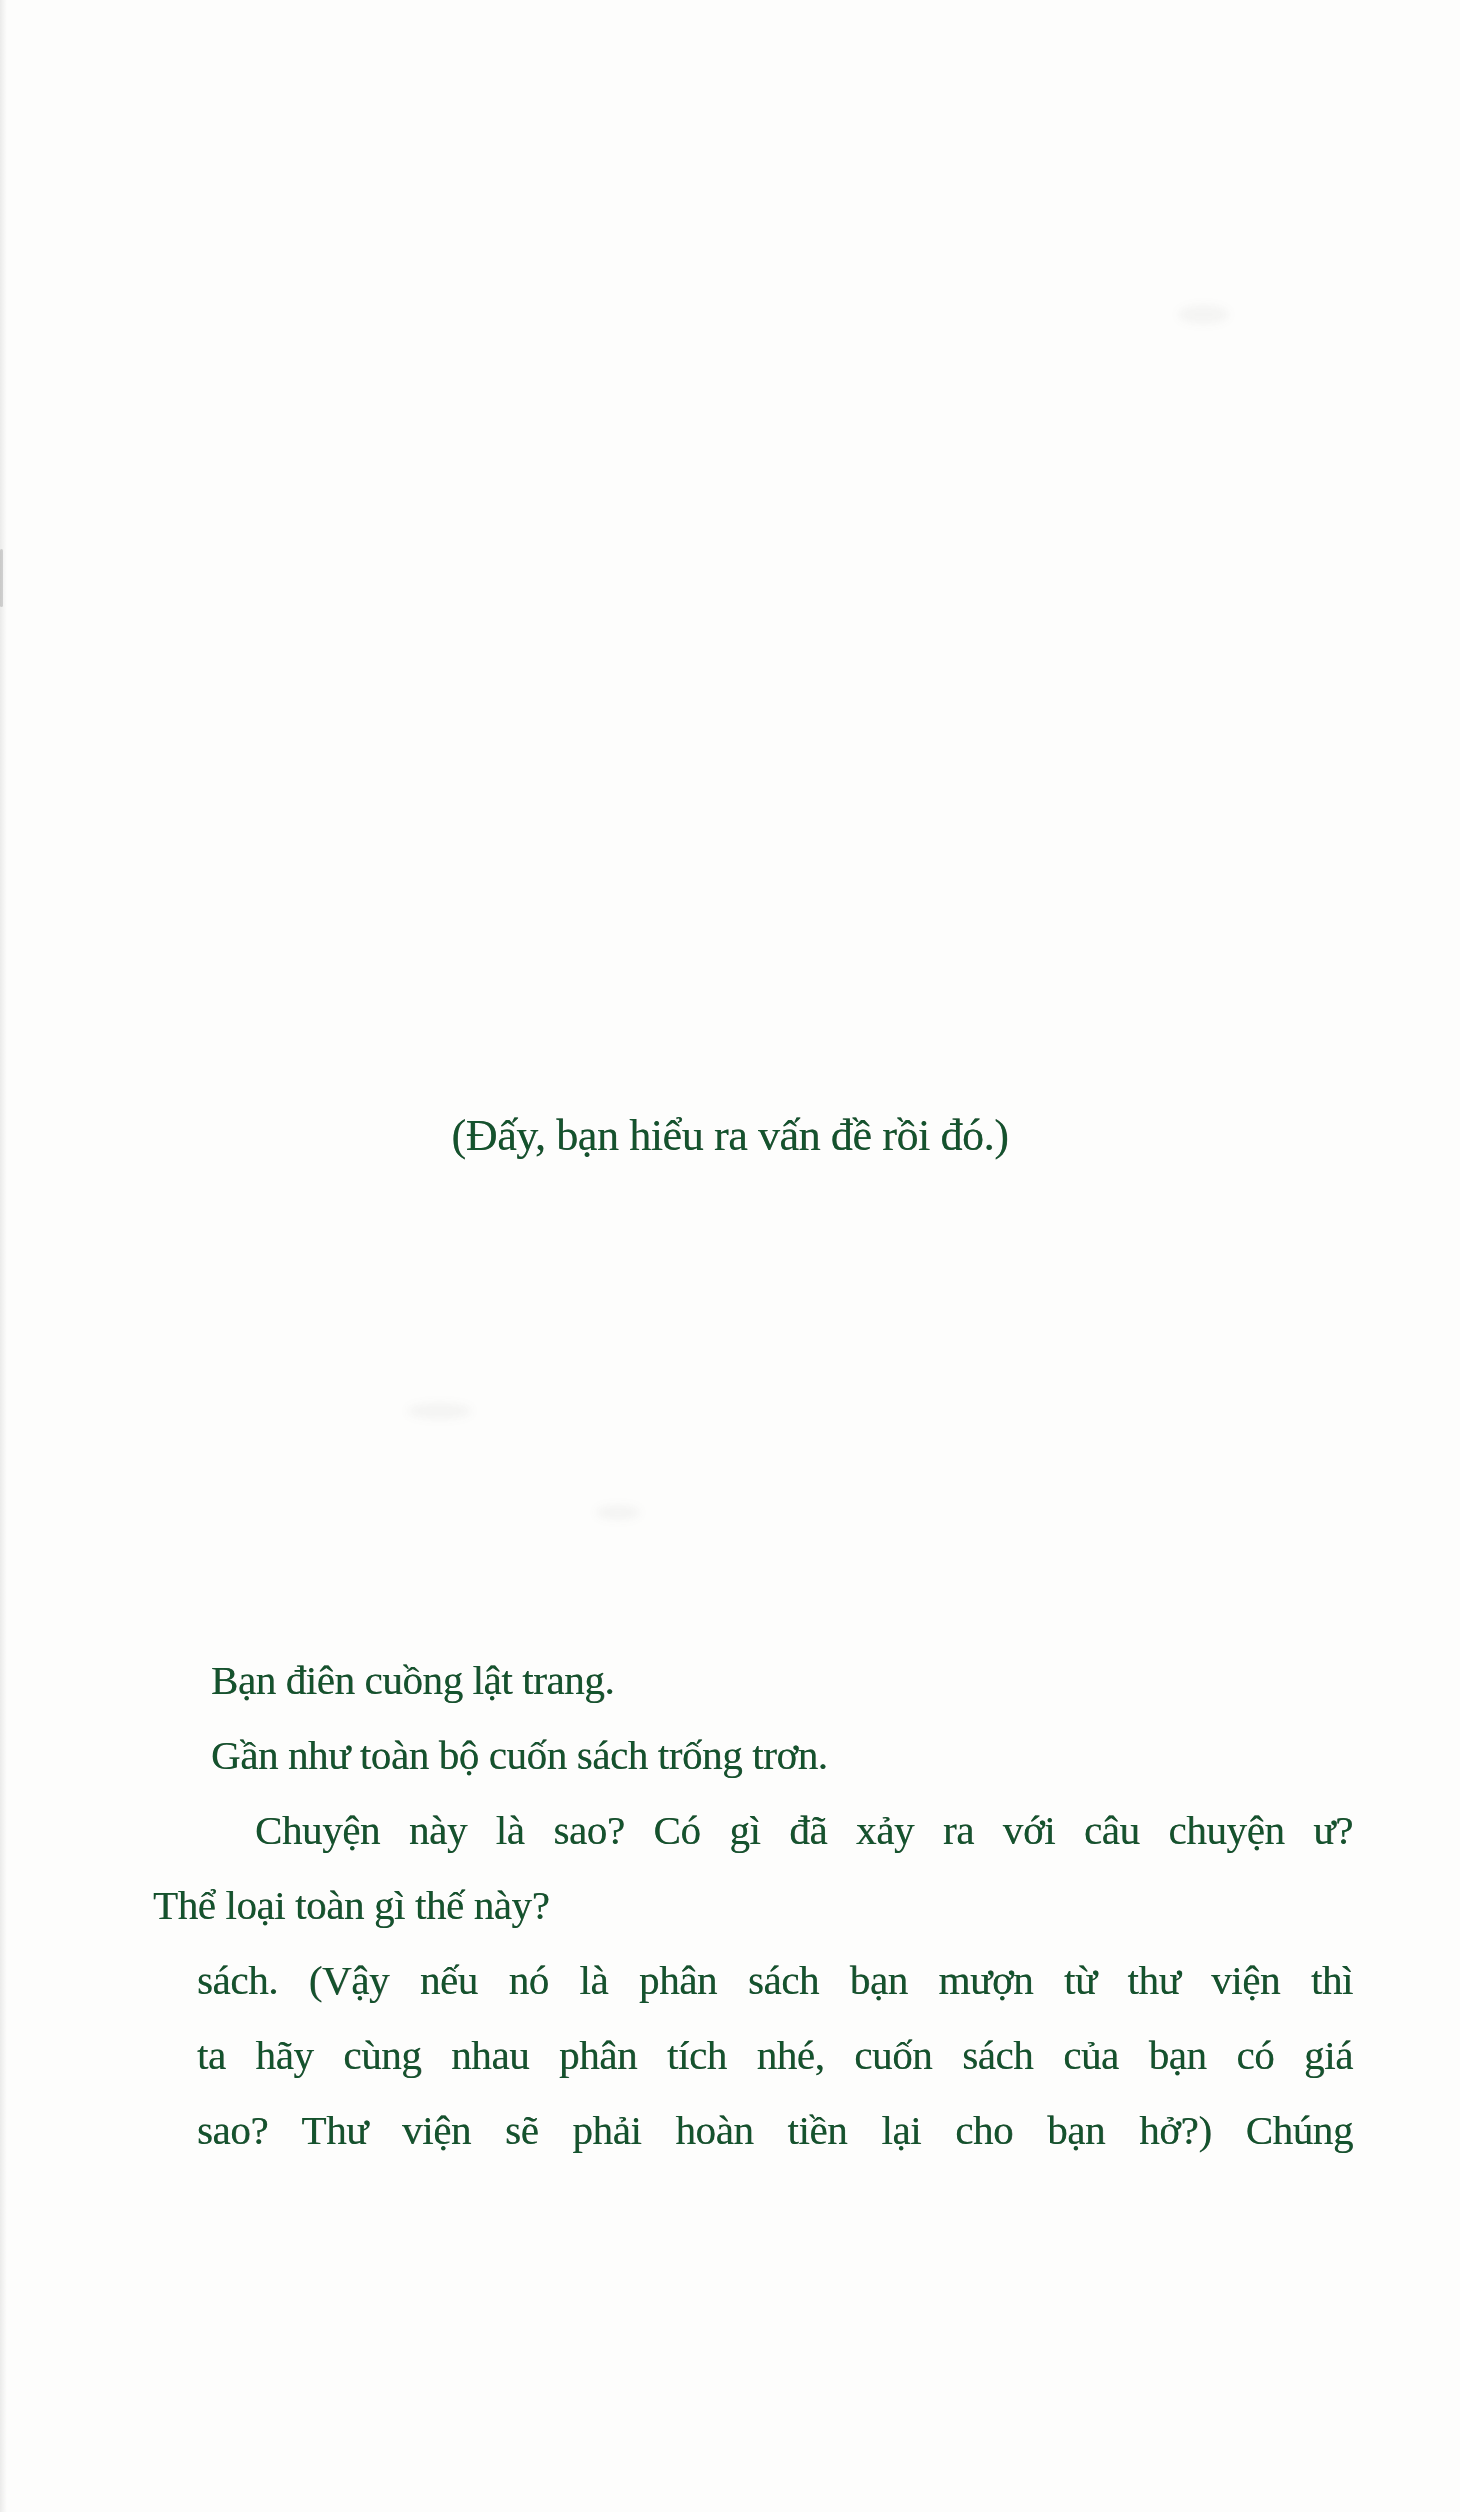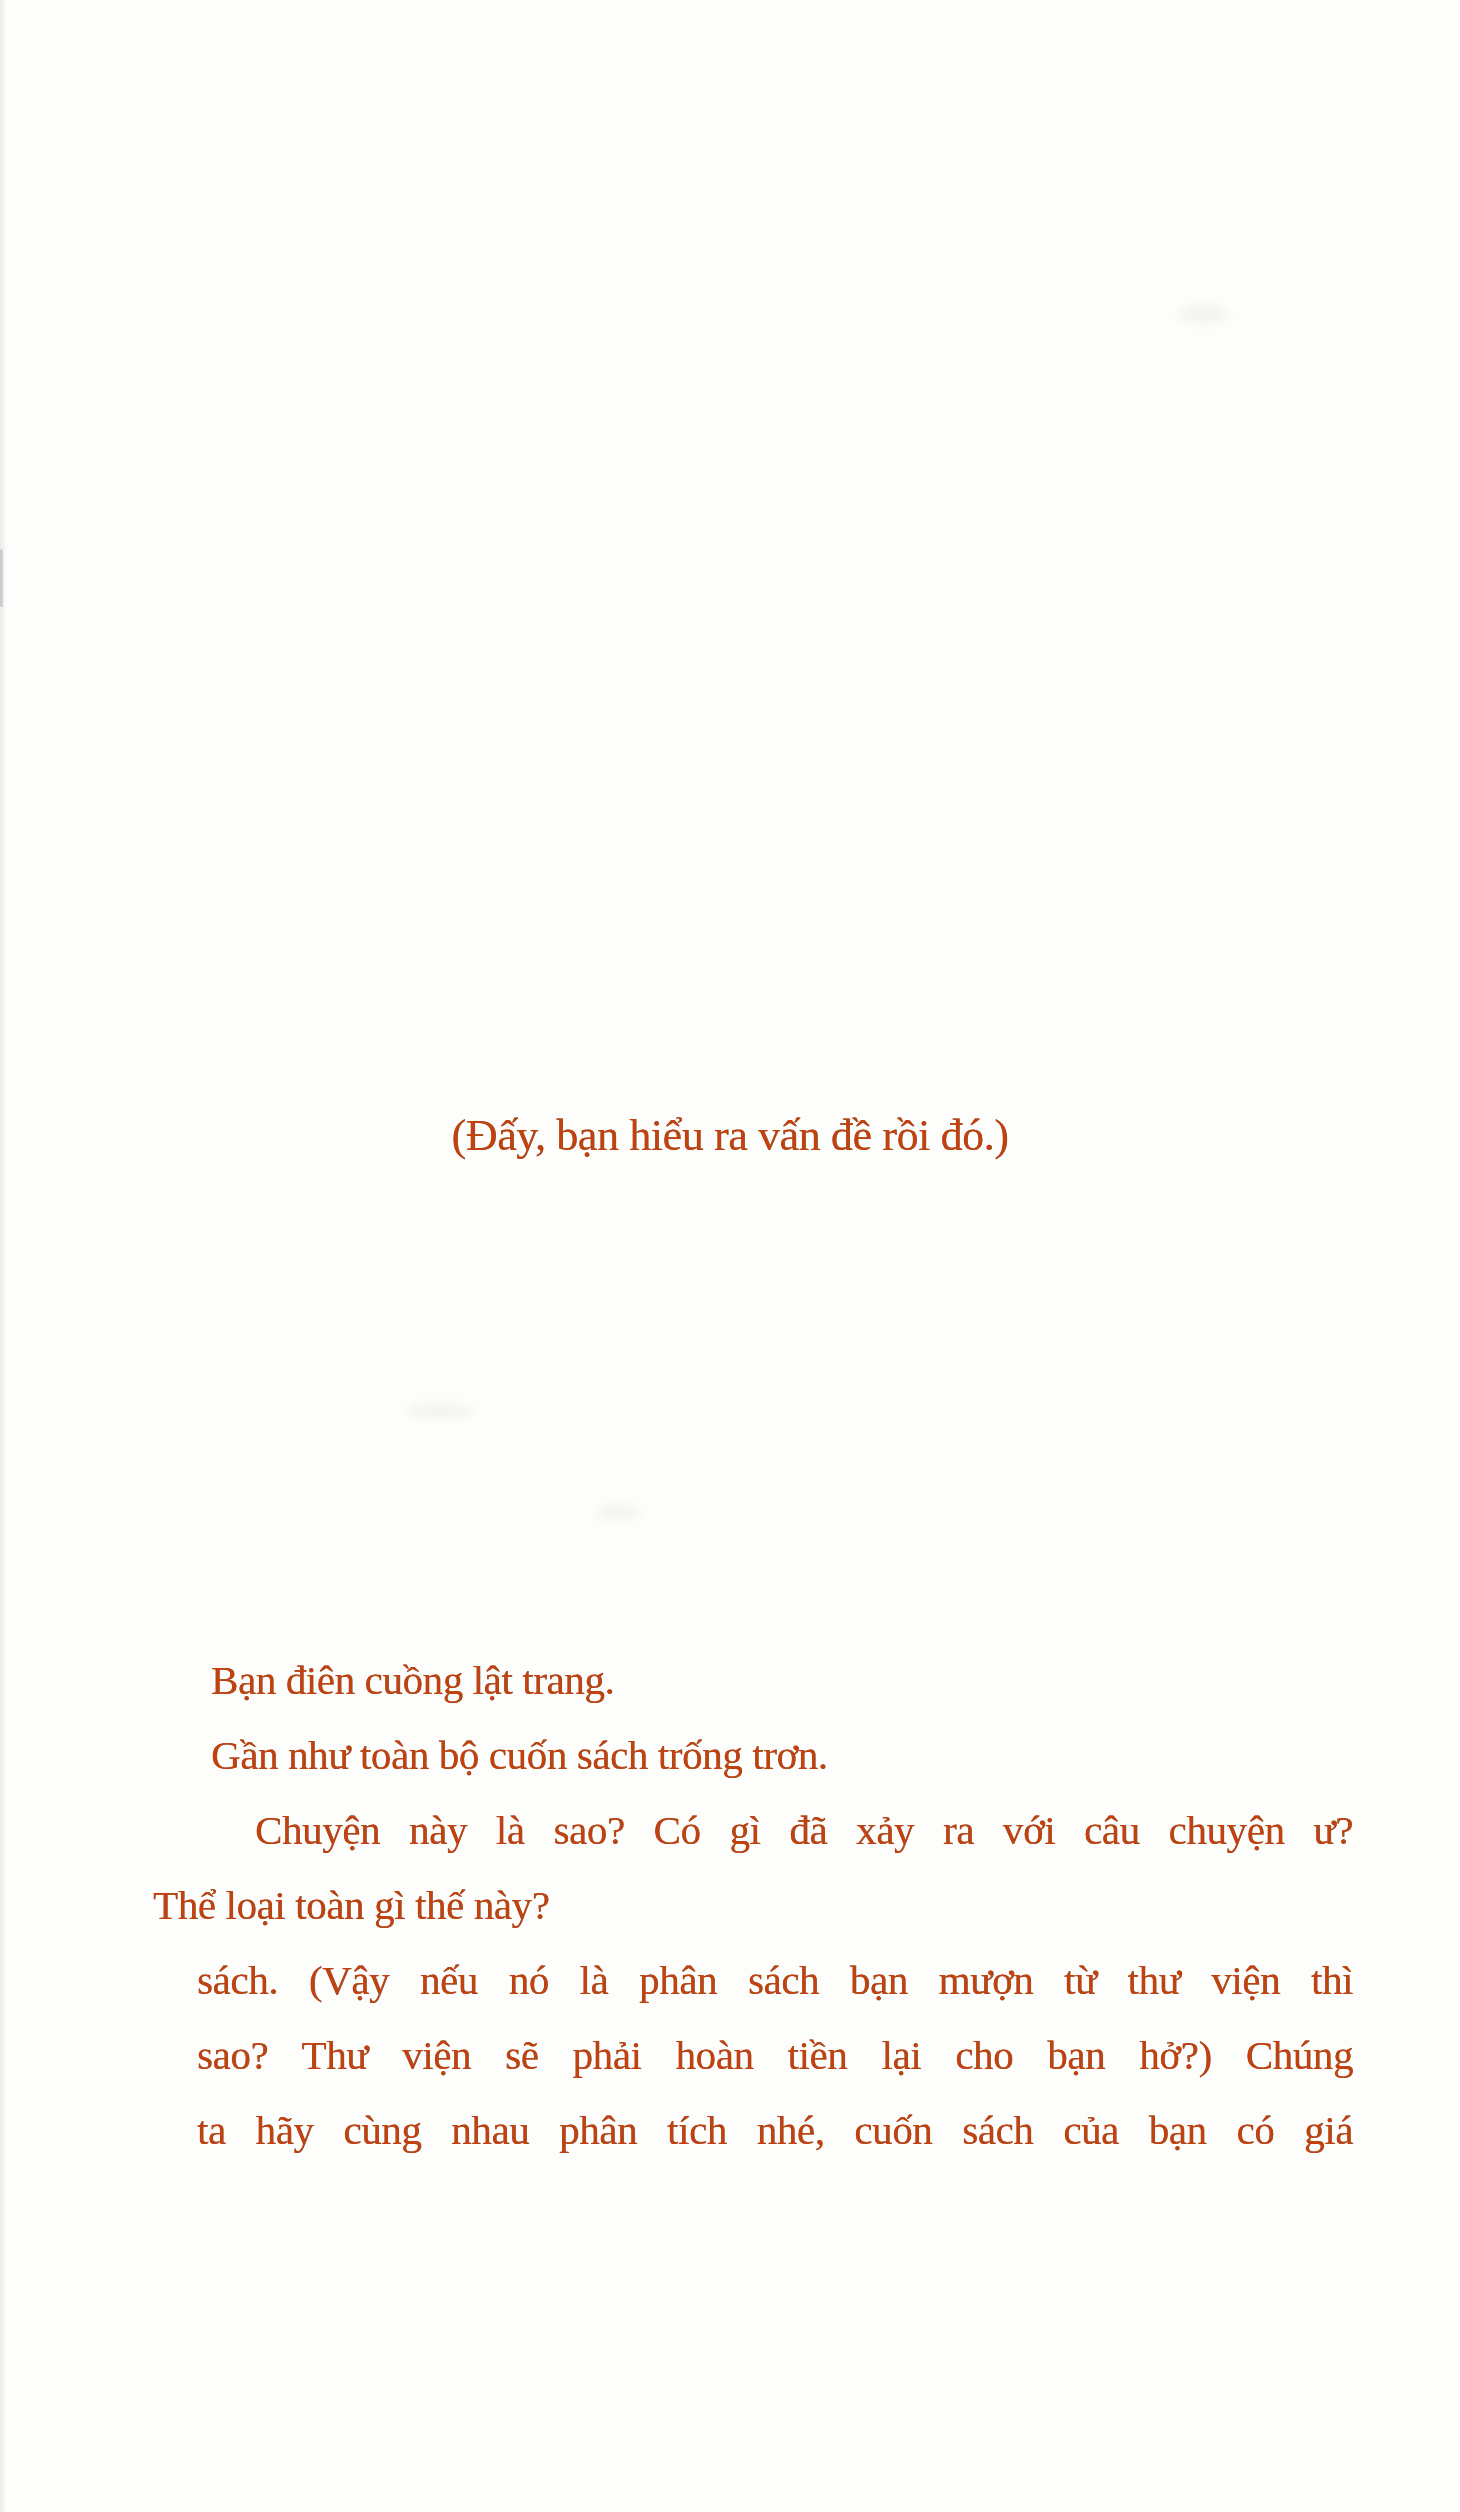--- a/index.html
+++ b/index.html
@@ -41,21 +41,21 @@
     border-radius: 50%;
     background: rgba(80,80,80,0.05);
     filter: blur(4.4px);
     pointer-events: none;
   }
   .smudge-1 { left: 1178px; top: 305px;  width: 51px; height: 19px; }
   .smudge-2 { left: 407px;  top: 1403px; width: 65px; height: 16px; }
   .smudge-3 { left: 596px;  top: 1505px; width: 44px; height: 14.5px; }
 
   .ink {
-    color: #c2410c;
+    color: #14532d;
     text-shadow: 0.3px 0.3px 0.4px rgba(0,0,0,0.55);
     letter-spacing: -0.4px;
   }
 
   
   .parenthetical {
     position: absolute;
     left: 0;
     top: 1098px;
     width: 100%;
@@ -116,19 +116,19 @@
   <div class="scan-smudge smudge-3"></div>
 
   <div class="parenthetical ink">(Đấy, bạn hiểu ra vấn đề rồi đó.)</div>
 
   <div class="body-block">
     <span class="line indent short ink">Bạn điên cuồng lật trang.</span>
     <span class="line indent short ink">Gần như toàn bộ cuốn sách trống trơn.</span>
     <span class="line indent just ink">Chuyện này là sao? Có gì đã xảy ra với câu chuyện ư?</span>
     <span class="line short ink">Thể loại toàn gì thế này?</span>
     <span class="line just ink">sách. (Vậy nếu nó là phân sách bạn mượn từ thư viện thì</span>
+    <span class="line just ink">ta hãy cùng nhau phân tích nhé, cuốn sách của bạn có giá</span>
     <span class="line just ink">sao? Thư viện sẽ phải hoàn tiền lại cho bạn hở?) Chúng</span>
-    <span class="line just ink">ta hãy cùng nhau phân tích nhé, cuốn sách của bạn có giá</span>
   </div>
 
 
 </div>
 
 
 </body></html>

